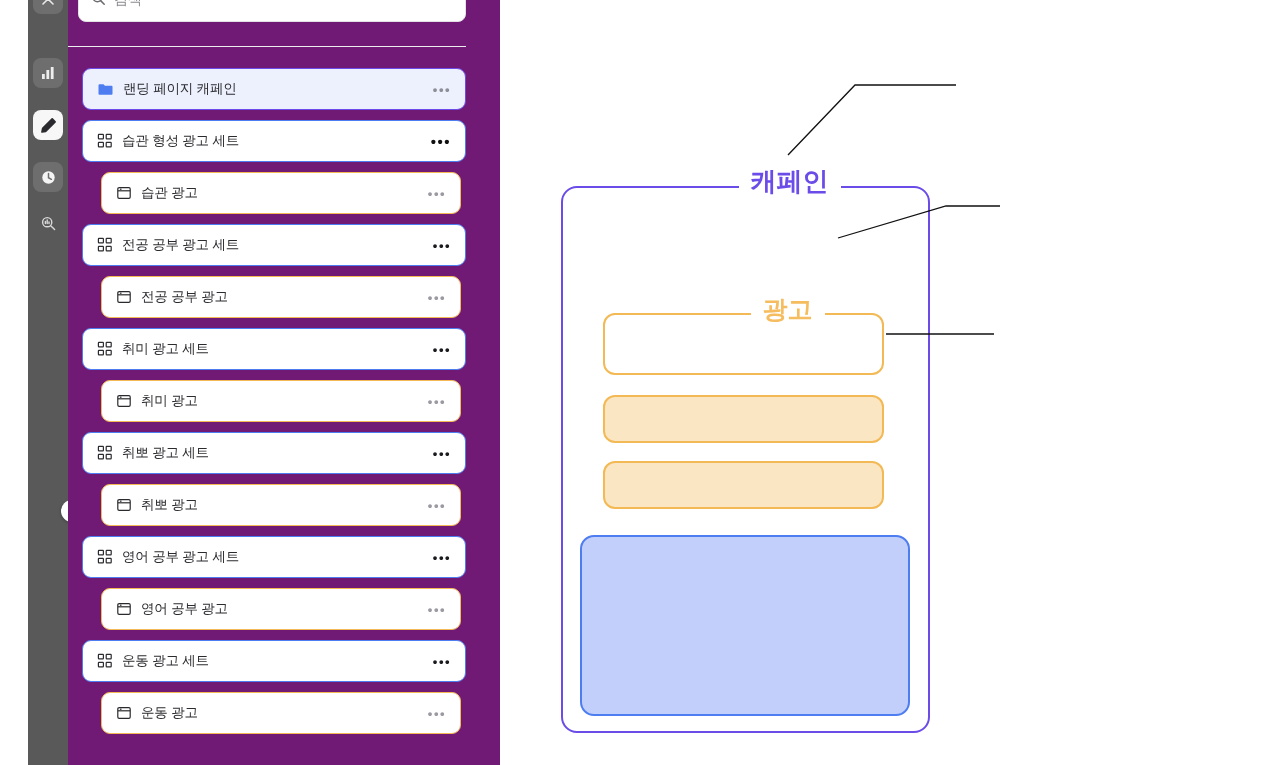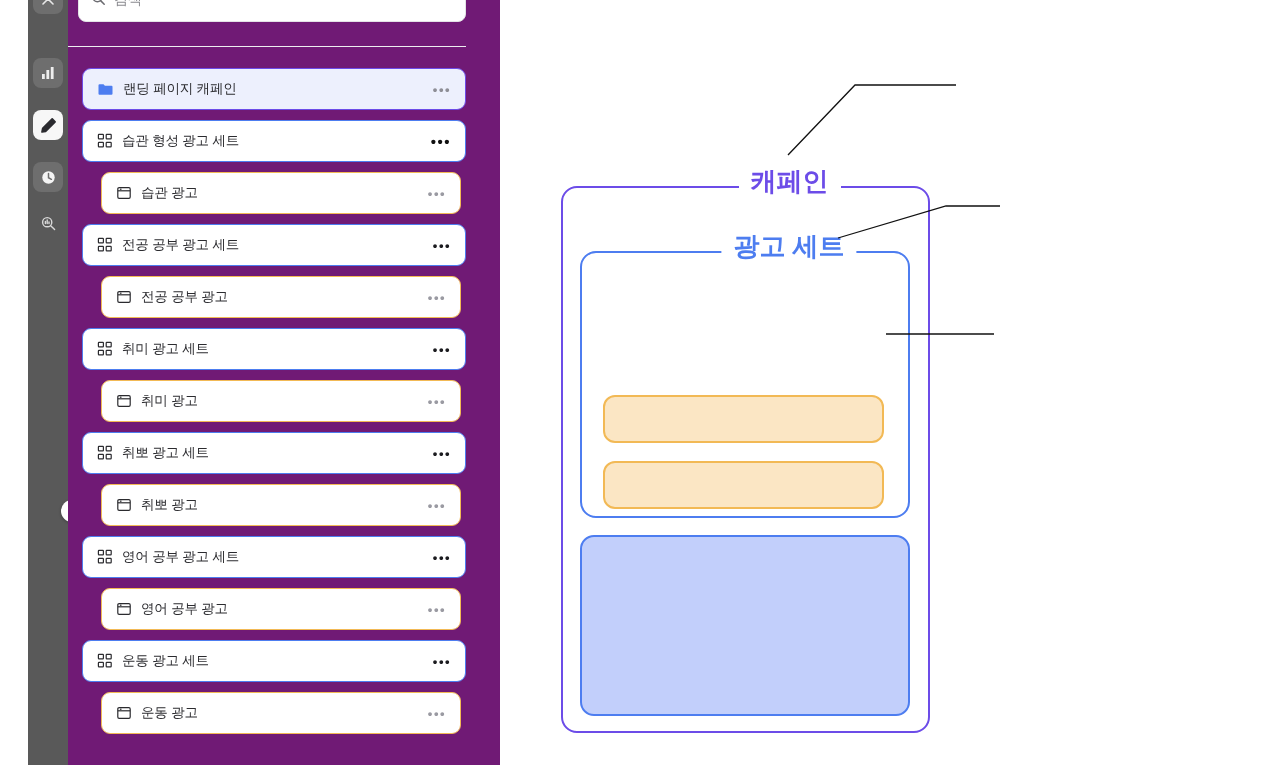--- a/index.html
+++ b/index.html
@@ -485,24 +485,24 @@
 
   </div>
 </div>
 
 <div id="diagram">
 
   <div class="fieldset" id="fs-campaign">
     <span class="legend">캐페인</span>
   </div>
 
-  <div class="fieldset" id="fs-adset">
-    <span class="legend">광고 세트</span>
+
+  <div class="fieldset" id="fs-ad">
+    <span class="legend">광고</span>
   </div>
-
 
   <div class="solid-box" id="ad-fill-1"></div>
   <div class="solid-box" id="ad-fill-2"></div>
   <div class="solid-box" id="adset-fill"></div>
 
   <svg class="leader" style="left:0;top:0;width:780px;height:765px;">
     <polyline points="288,155 355,85 456,85" fill="none" stroke="#111" stroke-width="1.3"></polyline>
     <polyline points="338,238 446,206 500,206" fill="none" stroke="#111" stroke-width="1.3"></polyline>
     <polyline points="386,334 494,334" fill="none" stroke="#111" stroke-width="1.3"></polyline>
   </svg>

